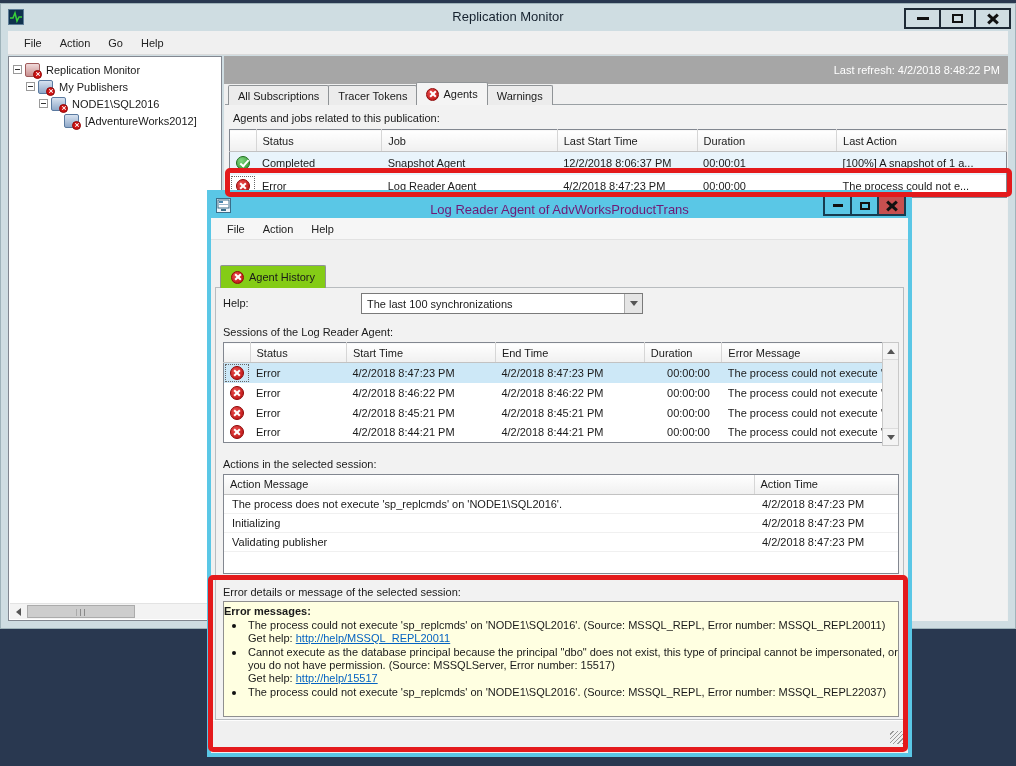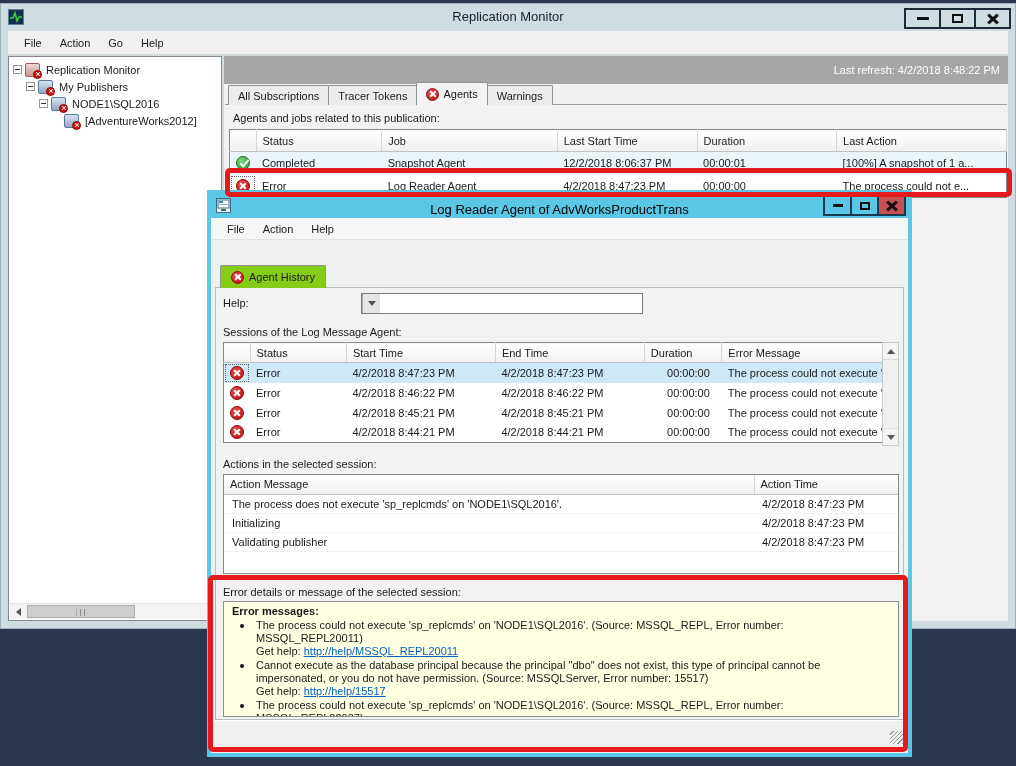--- a/index.html
+++ b/index.html
@@ -93,21 +93,21 @@
   .num{text-align:right;padding-right:12px !important;}
 
   #agents-table{position:absolute;left:4px;top:24px;}
 
   
   #win-agent{position:absolute;left:207px;top:190px;width:705px;height:567px;
              border:4px solid #5ac7e6;background:#f0f0f0;z-index:10;}
   .a-title{position:absolute;left:0;top:0;right:0;height:24px;background:#5ac7e6;}
   .a-title .app-ico{position:absolute;left:5px;top:4px;width:15px;height:15px;background:#eef4fa;
              border:1px solid #3a6e8a;}
-  .a-title .cap{position:absolute;left:0;right:0;top:8px;text-align:center;font-size:13px;color:#000000;}
+  .a-title .cap{position:absolute;left:0;right:0;top:8px;text-align:center;font-size:13px;color:#701a75;}
   .a-btns{position:absolute;right:2px;top:1px;display:flex;}
   .a-btn{width:29px;height:21px;border:2px solid #173c50;margin-left:-2px;display:flex;
          align-items:center;justify-content:center;}
   .a-btn.close{background:#c75050;}
   .a-menu{position:absolute;left:0;top:24px;right:0;height:22px;background:#f6f6f6;
           border-bottom:1px solid #e2e2e2;display:flex;align-items:center;padding-left:8px;gap:2px;}
   .a-refresh{position:absolute;left:0;top:48px;right:0;height:20px;background:#a6a6a6;color:#fff;
           display:flex;align-items:center;justify-content:flex-end;padding-right:8px;}
   .a-tab{position:absolute;left:9px;top:71px;height:23px;display:flex;align-items:center;gap:5px;
          padding:0 10px;background:#84cc16;border:1px solid #8f9396;border-bottom:none;
@@ -132,21 +132,21 @@
   .v-down{position:absolute;left:0;bottom:0;right:0;height:17px;display:flex;align-items:center;justify-content:center;
         border-top:1px solid #dcdcdc;background:#f4f4f4;}
 
   .act-wrap{position:absolute;left:7px;top:186px;width:676px;height:100px;background:#fff;
             border:1px solid #828790;overflow:hidden;}
   #actions-table{border:none;width:100%;}
   #actions-table th{height:19px;}
   #actions-table td{height:19px;padding:2px 8px;border-bottom:1px solid #f0f0f0;}
 
   .errorbox{position:absolute;left:7px;top:313px;width:676px;height:116px;background:#ffffe1;
-            border:1px solid #8f8f8f;padding:3px 8px;overflow:hidden;line-height:13px;}
+            border:1px solid #8f8f8f;padding:3px 0;overflow:hidden;line-height:13px;}
   .eb-head{font-weight:bold;margin-bottom:1px;}
   .eb-list{margin:0;padding:0;list-style:none;}
   .eb-item{position:relative;padding-left:24px;margin-bottom:1px;}
   .eb-item::before{content:"";position:absolute;left:8px;top:5px;width:4px;height:4px;border-radius:50%;background:#111;}
   a.link{color:#0563c1;text-decoration:underline;cursor:pointer;}
 
   .a-status{position:absolute;left:0;right:0;bottom:0;height:33px;background:#f0f0f0;
             border-top:1px solid #fdfdfd;}
   .grip{position:absolute;right:5px;bottom:9px;width:13px;height:13px;
         background:repeating-linear-gradient(135deg,transparent 0 2px,#9a9a9a 2px 3px);}
@@ -319,26 +319,27 @@
 
 
   <div class="a-tab">
     <span class="ico-err"></span>
     <span>Agent History</span>
   </div>
 
   <div class="a-page">
     <div class="p-label" style="top:9px">Help:</div>
     <div class="combo">
+      <span class="val">The last 100 synchronizations</span>
       <span class="btn">
           <span class="tri-down"></span>
         </span>
     </div>
 
-    <div class="p-label" style="top:38px">Sessions of the Log Message Agent:</div>
+    <div class="p-label" style="top:38px">Sessions of the Log Reader Agent:</div>
 
     <div class="sess-wrap">
       <table class="lv" id="sessions-table">
         <colgroup>
             <col style="width:24px">
             <col style="width:98px">
             <col style="width:150px">
             <col style="width:150px">
             <col style="width:78px">
             <col style="width:159px">

